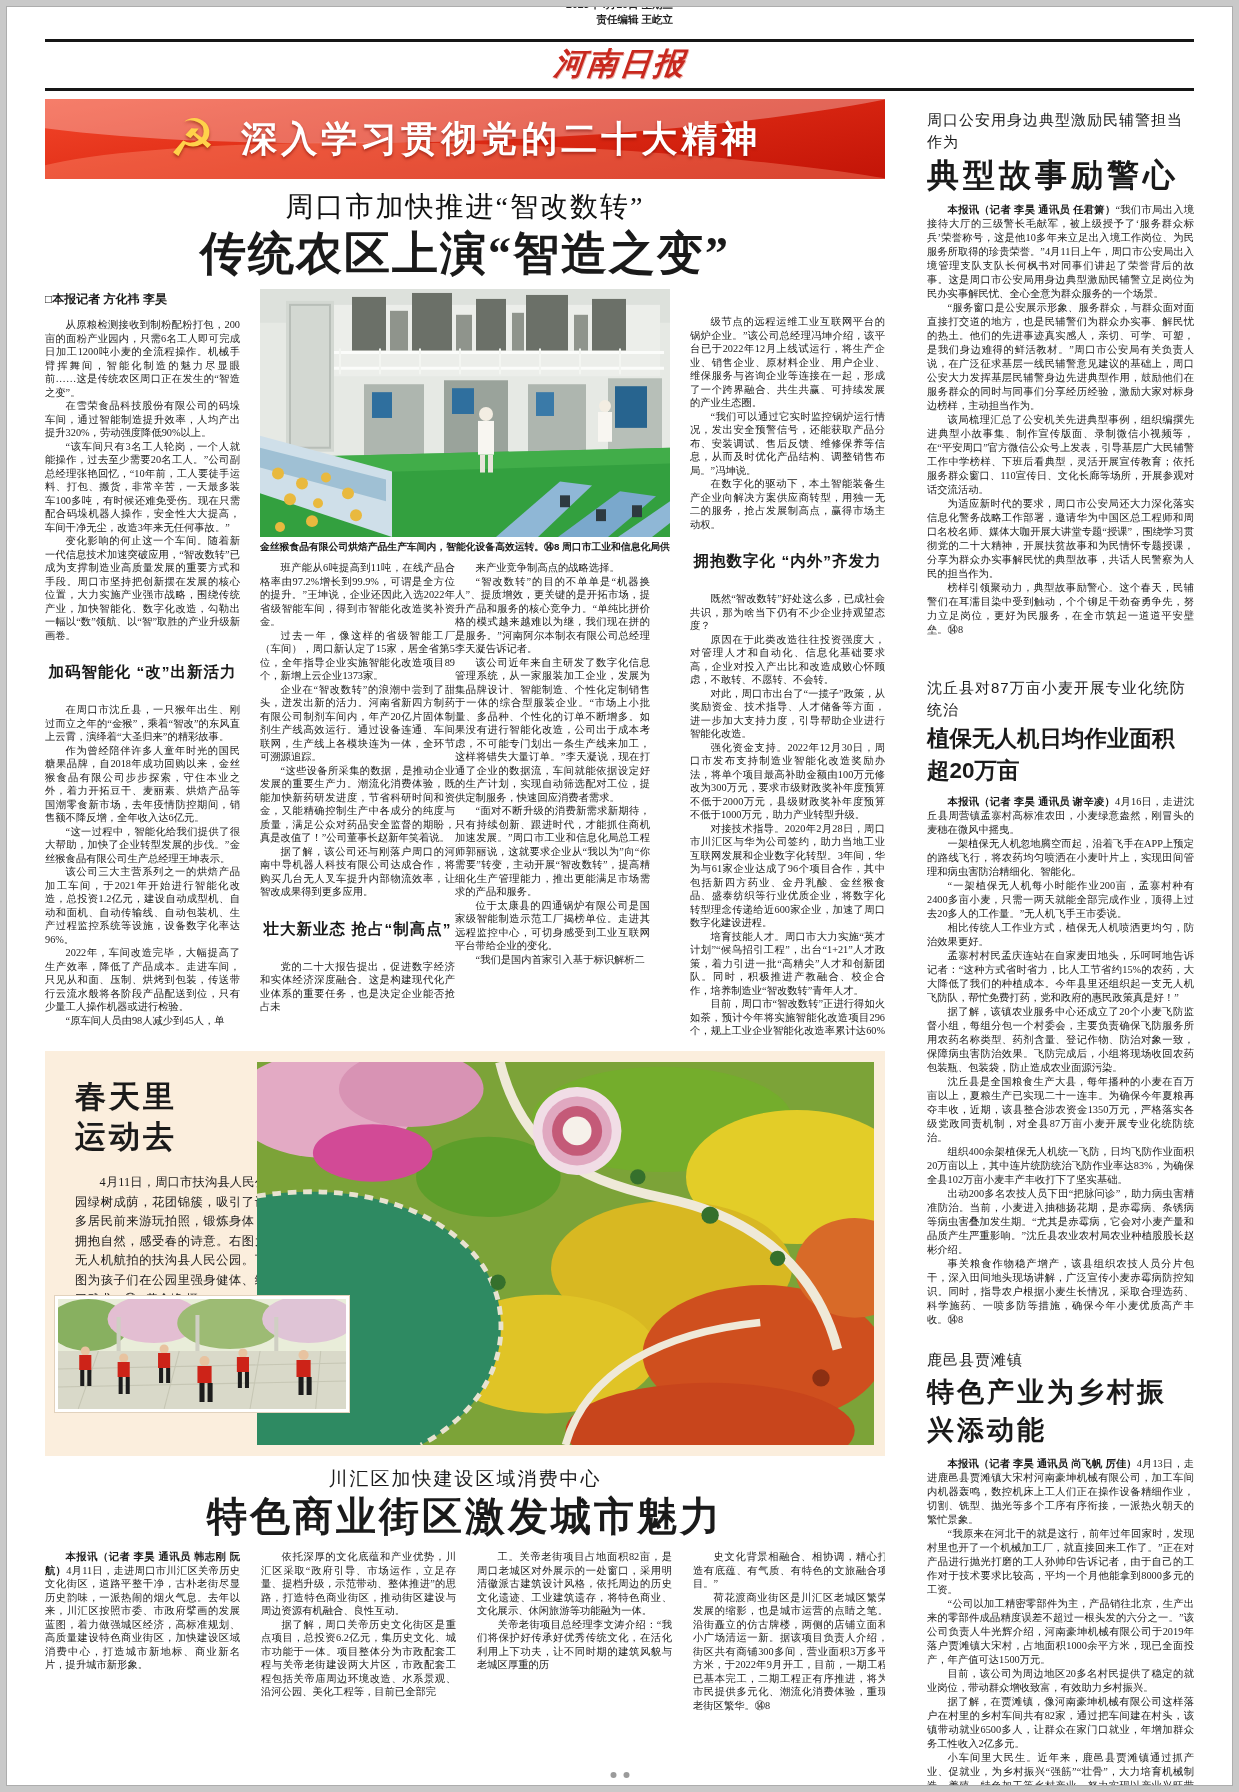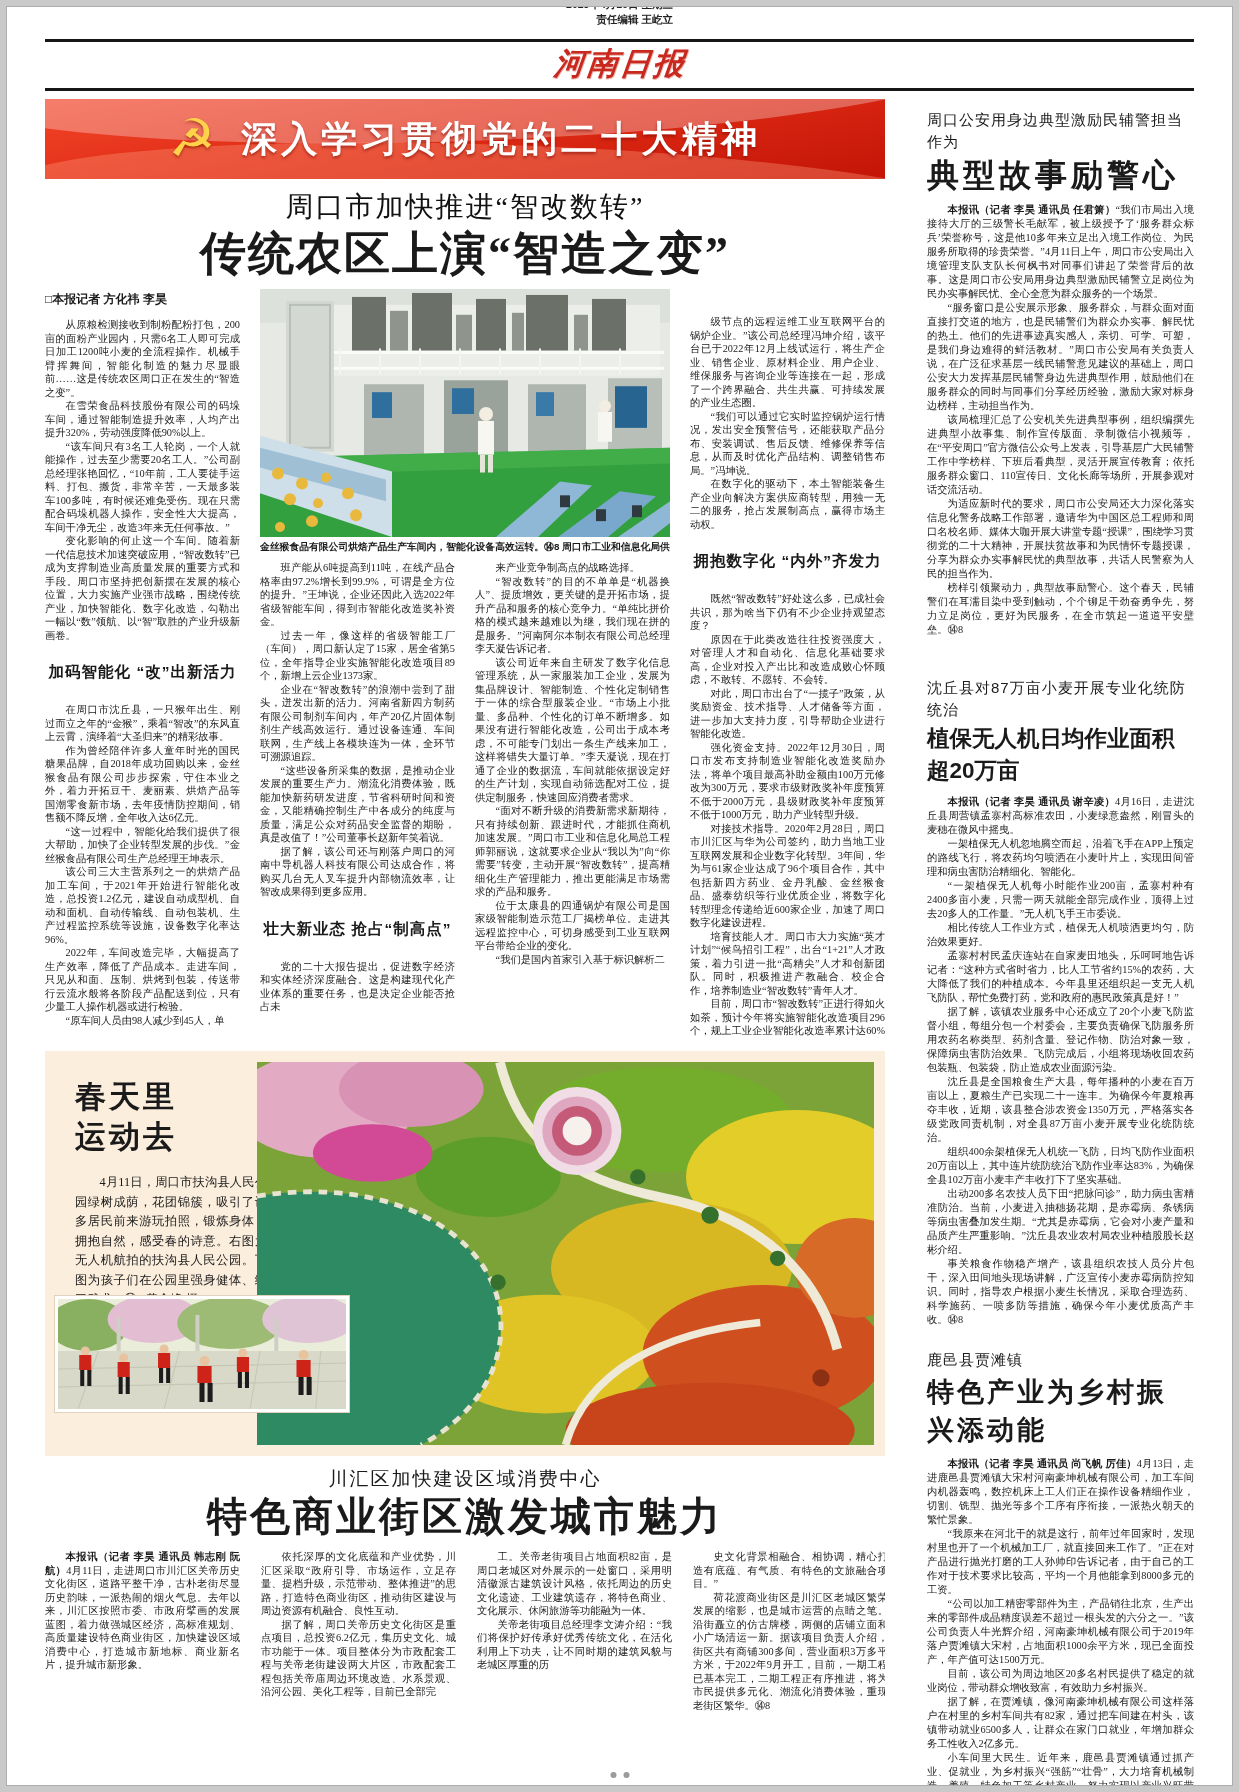--- a/index.html
+++ b/index.html
@@ -40,21 +40,21 @@
   .lead-headline{text-align:center;font-size:46px;font-weight:bold;letter-spacing:2px;
           line-height:50px;margin-top:3px;}
   .article-body{display:flex;gap:20px;margin-top:10px;height:748px;overflow:hidden;}
   .col{width:195px;flex:none;overflow:hidden;}
   .col-full{height:748px;}
   .col4{padding-top:26px;box-sizing:border-box;}
   .mid{width:410px;flex:none;}
   .photo-factory{width:410px;height:248px;display:block;}
   .photo-caption{font-family:"Liberation Sans","DejaVu Sans",sans-serif;font-weight:bold;
           font-size:9.8px;line-height:20px;height:20px;overflow:hidden;white-space:nowrap;}
-  .midcols{display:flex;gap:20px;margin-top:4px;height:472px;overflow:hidden;}
+  .midcols{display:flex;margin-top:4px;height:472px;overflow:hidden;}
   .para{margin:0;font-size:10.3px;line-height:13.5px;text-align:justify;text-indent:2em;}
   .byline{font-family:"Liberation Sans","DejaVu Sans",sans-serif;font-weight:bold;
           font-size:12px;margin:2px 0 10px;}
   .sec-head{font-family:"Liberation Sans","DejaVu Sans",sans-serif;font-weight:bold;
           font-size:15.5px;text-align:center;margin:20px 0;letter-spacing:1px;}
   
   .spring-box{position:relative;margin-top:14px;height:405px;background:#fbeedd;overflow:hidden;}
   .spring-text{position:absolute;left:30px;top:26px;width:192px;}
   .spring-title{font-family:"Liberation Sans","DejaVu Sans",sans-serif;font-weight:bold;
           font-size:31px;line-height:40px;letter-spacing:3px;}

